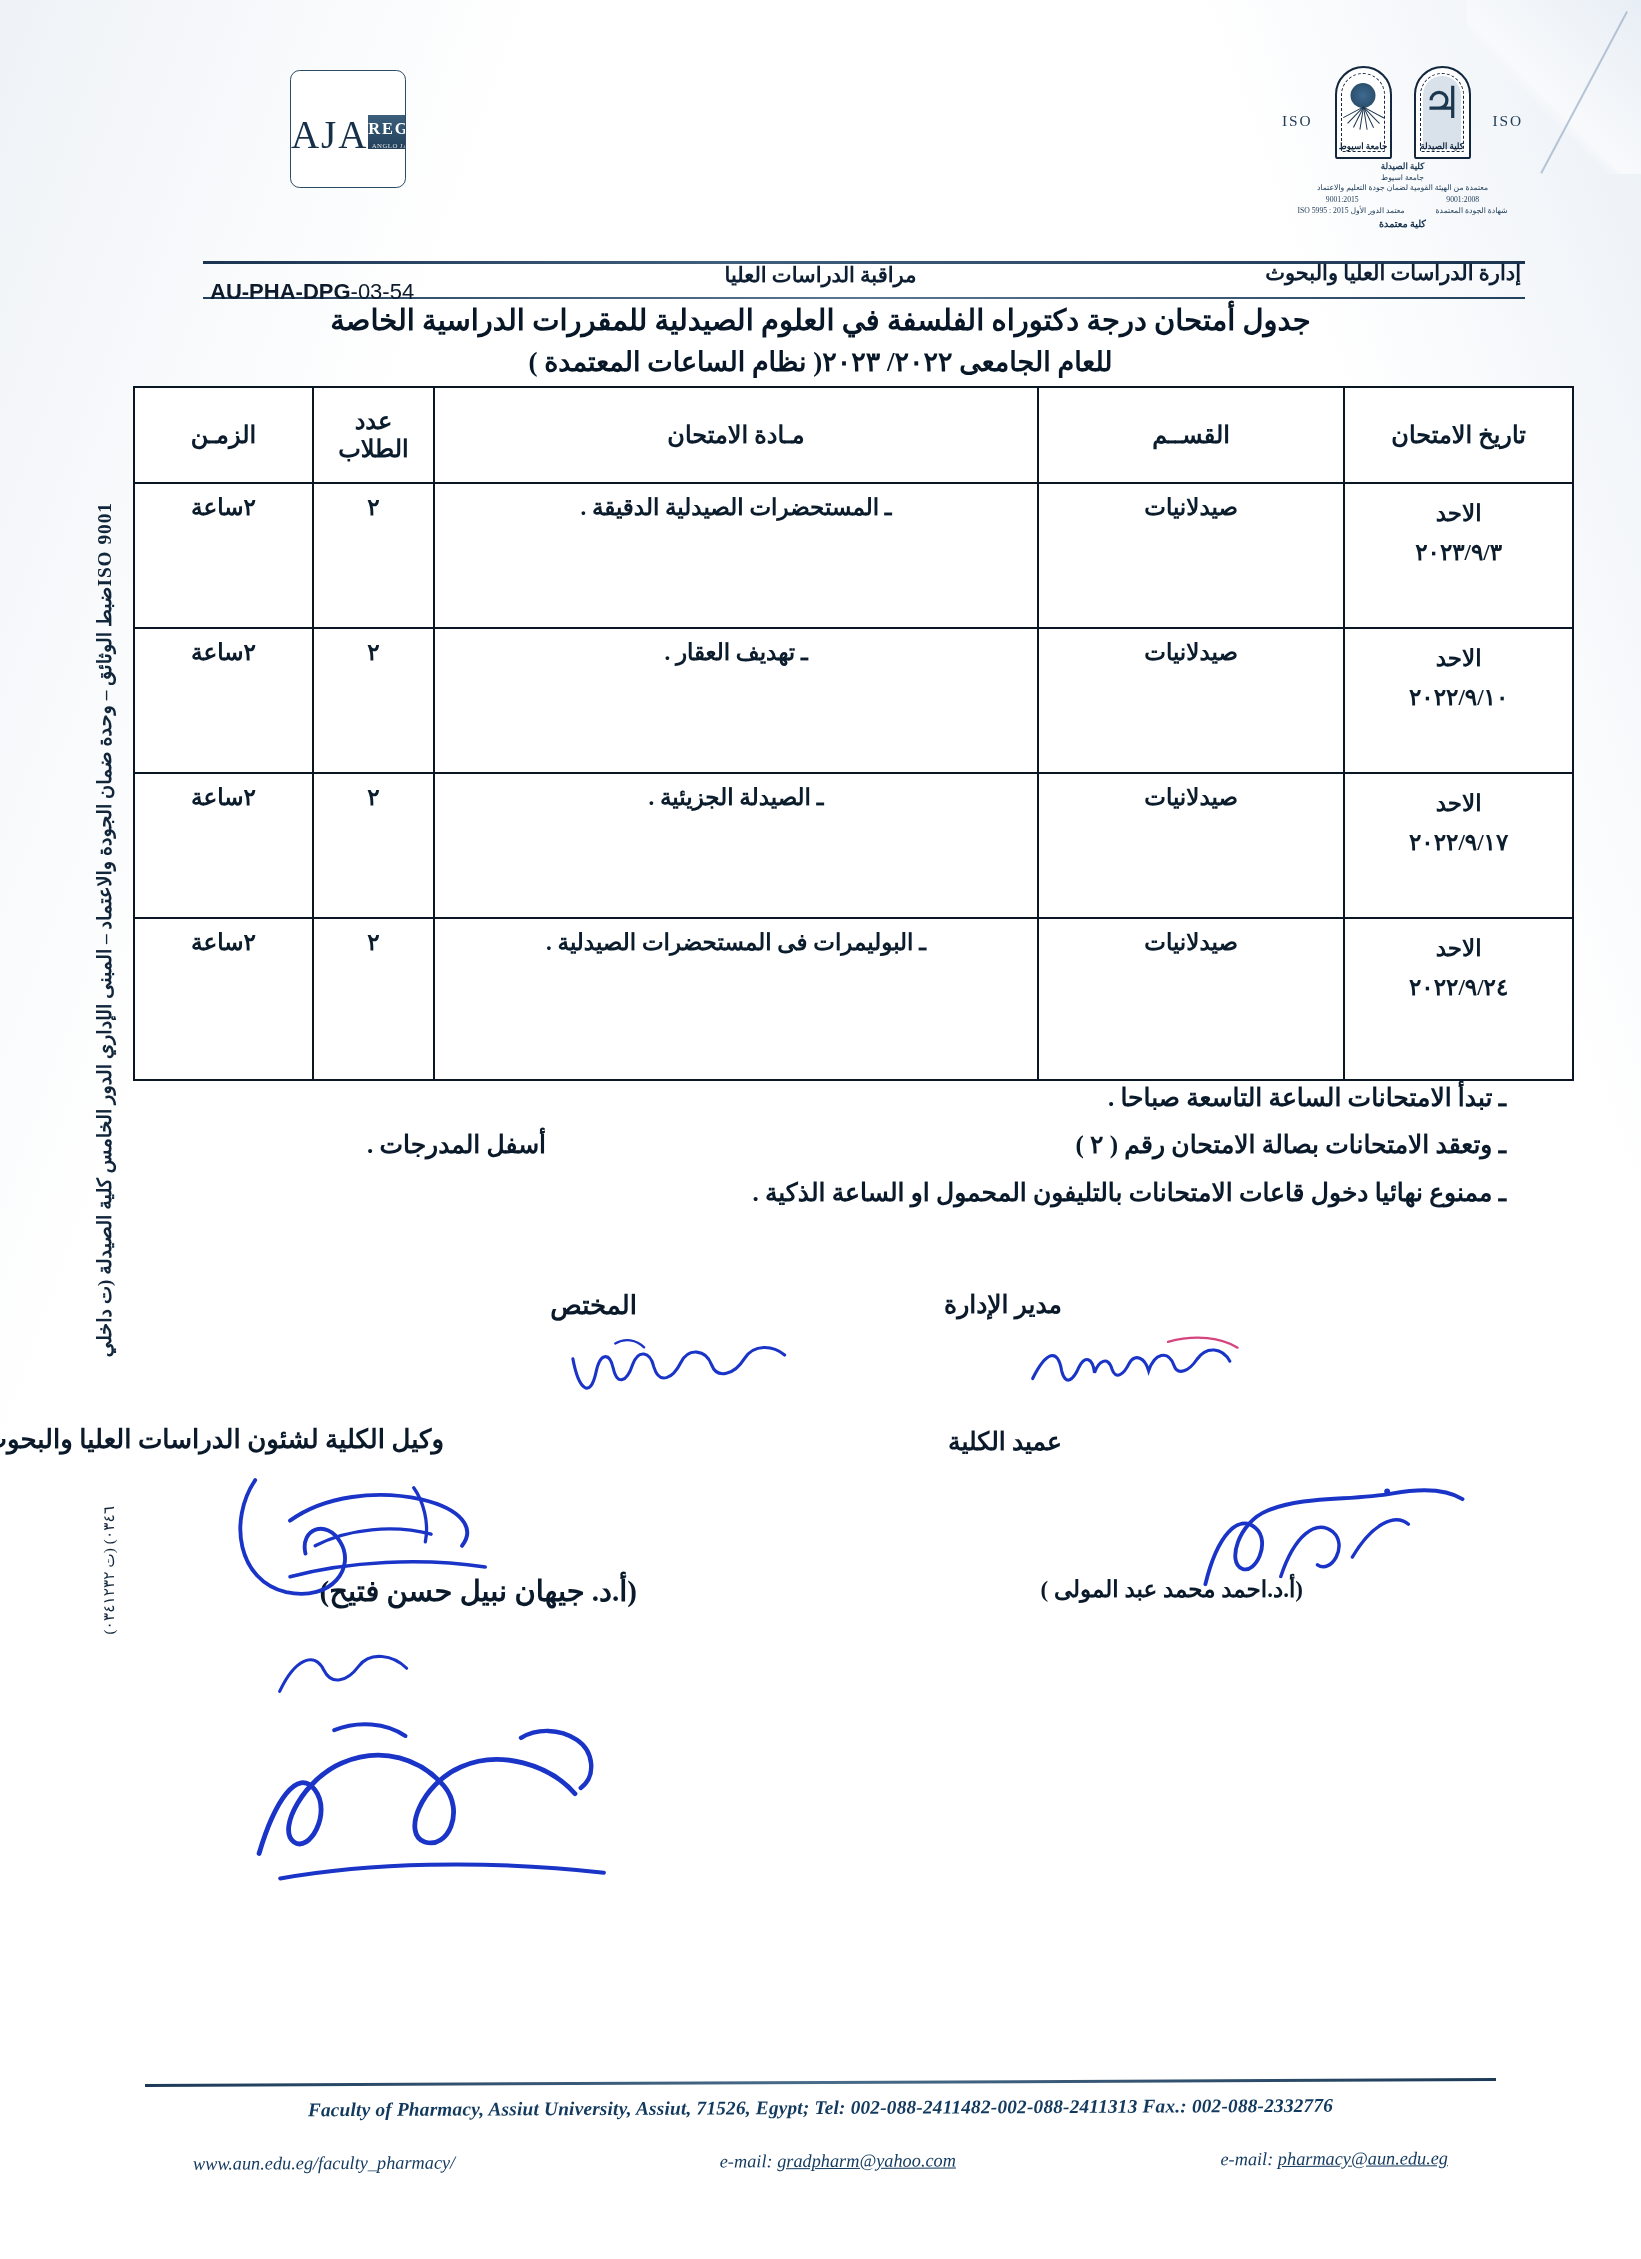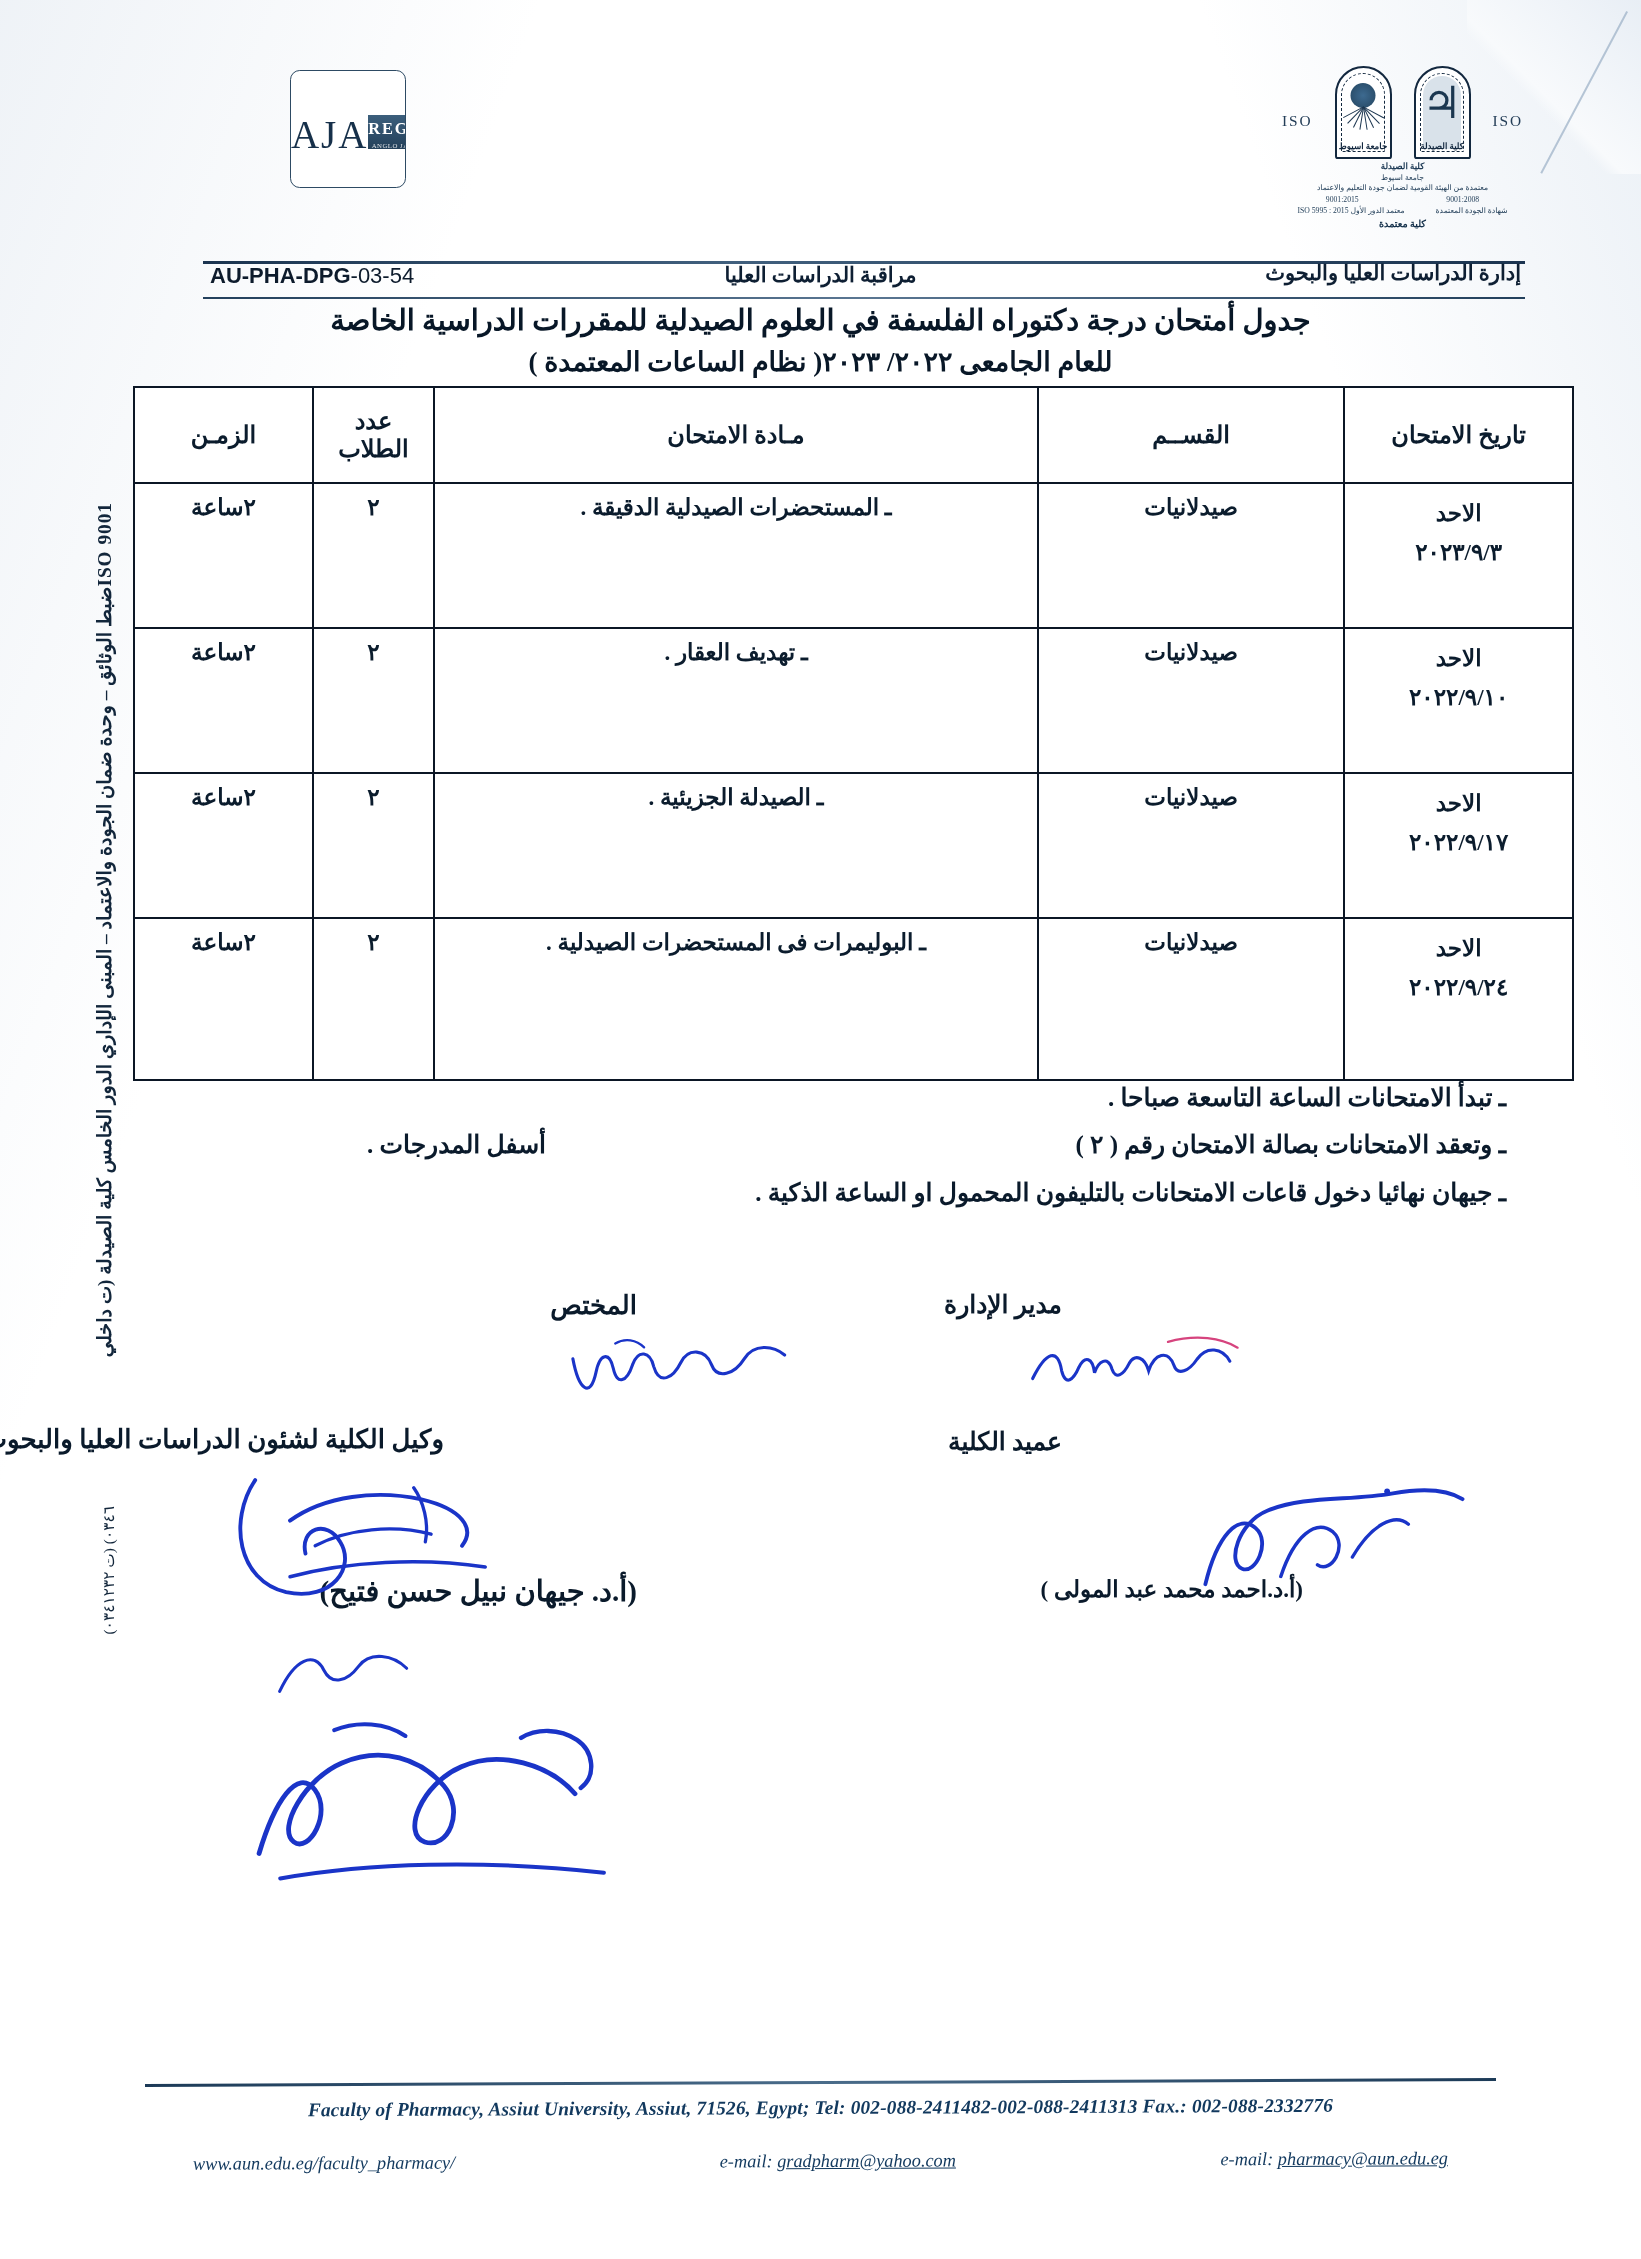--- a/index.html
+++ b/index.html
@@ -75,21 +75,21 @@
   .seal2-bg{ position:absolute; inset:7.7px; background:rgba(140,168,192,.33); border-radius:29px 29px 1.9px 1.9px;}
   .iso-caption{ text-align:center; font-size:7.7px; color:#1d3a55; margin-top:1.9px; line-height:1.35;}
   .iso-caption .big{ font-size:8.7px; font-weight:bold; }
   .kolya{ text-align:center; font-size:9.7px; font-weight:bold; color:#15314b; margin-top:1.9px;}
 
   
   .rule-top{ position:absolute; left:203px; right:116px; top:261px; height:2.9px;
              background:linear-gradient(90deg,#1b3450,#41607e 40%,#1b3450); }
   .rule-bot{ position:absolute; left:203px; right:116px; top:297px; height:1.9px;
              background:linear-gradient(90deg,#23405c,#5a7692 50%,#23405c); }
-  .doccode{ position:absolute; left:210px; top:263px; font-family:"Liberation Sans", sans-serif;
+  .doccode{ position:absolute; left:210px; top:279px; font-family:"Liberation Sans", sans-serif;
             font-size:22px; color:#0d1b2c; letter-spacing:0px; }
   .doccode b{ font-weight:bold; }
   .hdr-mid{ position:absolute; left:0; right:0; top:263px; text-align:center;
             font-size:21px; font-weight:bold; color:#0e1f33; }
   .hdr-right{ position:absolute; right:120px; top:261px; font-size:21px; font-weight:bold; color:#0e1f33; }
 
   
   .title1{ position:absolute; left:0; right:0; top:303px; text-align:center;
            font-size:29px; font-weight:bold; color:#081727; letter-spacing:0; }
   .title2{ position:absolute; left:0; right:0; top:346px; text-align:center;
@@ -291,21 +291,21 @@
       </tr>
     </tbody>
   </table>
 
   <div class="notes">
     <p class="n">ـ تبدأ الامتحانات الساعة التاسعة  صباحا .</p>
     <p class="n">
       <span style="float:left">أسفل المدرجات .</span>
       <span>ـ وتعقد الامتحانات بصالة الامتحان رقم ( ٢ )</span>
     </p>
-    <p class="n">ـ جيهان نهائيا دخول قاعات الامتحانات بالتليفون المحمول او الساعة الذكية .</p>
+    <p class="n">ـ ممنوع نهائيا دخول قاعات الامتحانات بالتليفون المحمول او الساعة الذكية .</p>
   </div>
 
   <div class="sig lbl-specialist">المختص</div>
   <div class="sig lbl-manager">مدير الإدارة</div>
   <div class="sig lbl-vicedean">وكيل الكلية لشئون الدراسات العليا والبحوث</div>
   <div class="sig lbl-dean">عميد الكلية</div>
   <div class="sig name-vice">(أ.د. جيهان نبيل حسن فتيح)</div>
   <div class="sig name-dean">(أ.د.احمد محمد عبد المولى )</div>
 
   <div class="ink" style="left:1023px; top:1332px;">

